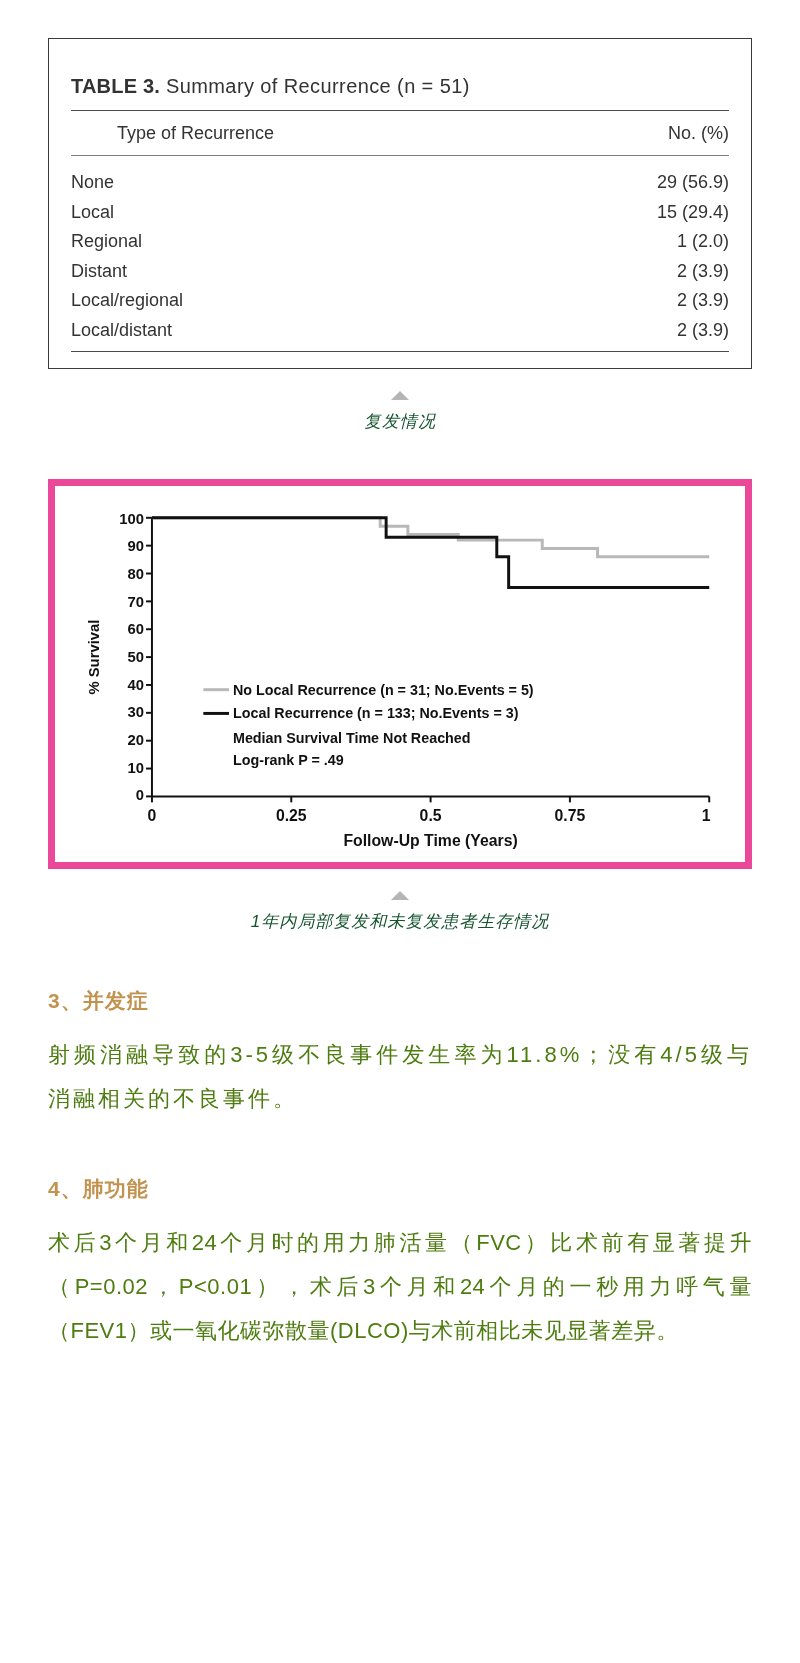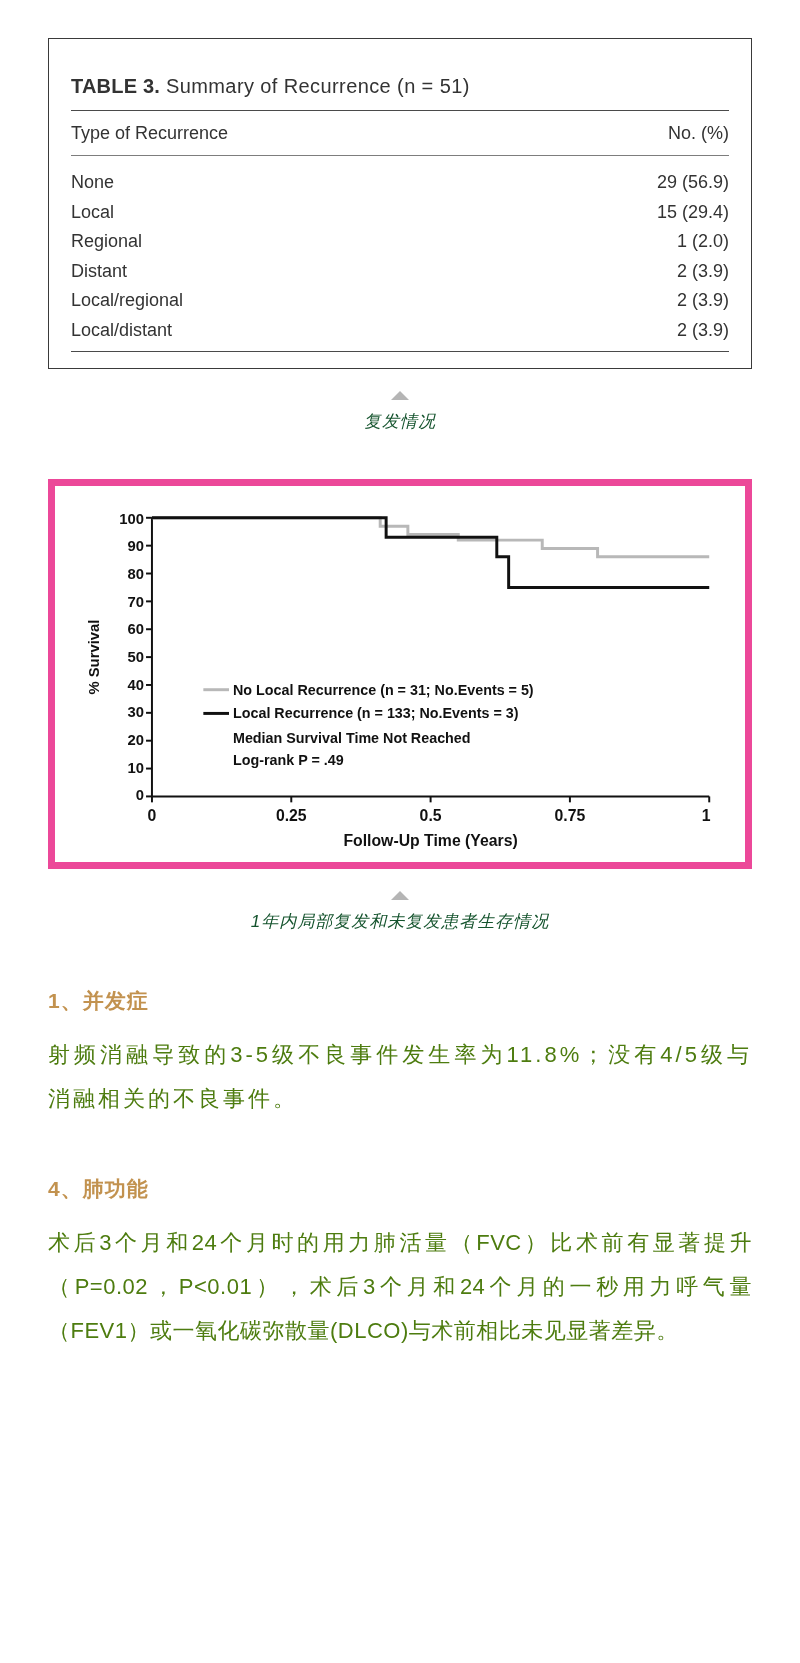--- a/index.html
+++ b/index.html
@@ -40,21 +40,21 @@
   .table-title b { font-weight: bold; letter-spacing: .2px; }
   .rule-strong { border-top: 1.6px solid #4a4a4a; }
   .rule-thin { border-top: 1px solid #7d7d7d; }
   .thead-row, .tbody-row {
     display: flex;
     justify-content: space-between;
     align-items: baseline;
     font-size: 18px;
     color: #333;
   }
-  .thead-row { padding: 12px 0 11px 0; }
+  .thead-row { padding: 12px 0 11px 0; margin-left: 46px; }
   .tbody {
     padding: 12px 0 6px 0;
   }
   .tbody-row {
     padding: 2px 0;
     line-height: 1.42;
   }
   .cell-left { text-align: left; }
   .cell-right { text-align: right; }
 
@@ -221,21 +221,21 @@
       </g>
     </svg>
   </div>
 
   <div class="caption-wrap">
     <div class="tri-up"></div>
     <div class="caption">1年内局部复发和未复发患者生存情况</div>
   </div>
 
   <div class="section">
-    <div class="section-heading">1、并发症</div>
+    <div class="section-heading">3、并发症</div>
     <div class="para spaced">射频消融导致的3-5级不良事件发生率为11.8%；没有4/5级与消融相关的不良事件。</div>
   </div>
 
   <div class="section">
     <div class="section-heading">4、肺功能</div>
     <div class="para">术后3个月和24个月时的用力肺活量（FVC）比术前有显著提升（P=0.02，P&lt;0.01），术后3个月和24个月的一秒用力呼气量（FEV1）或一氧化碳弥散量(DLCO)与术前相比未见显著差异。</div>
   </div>
 
 </div>
 

